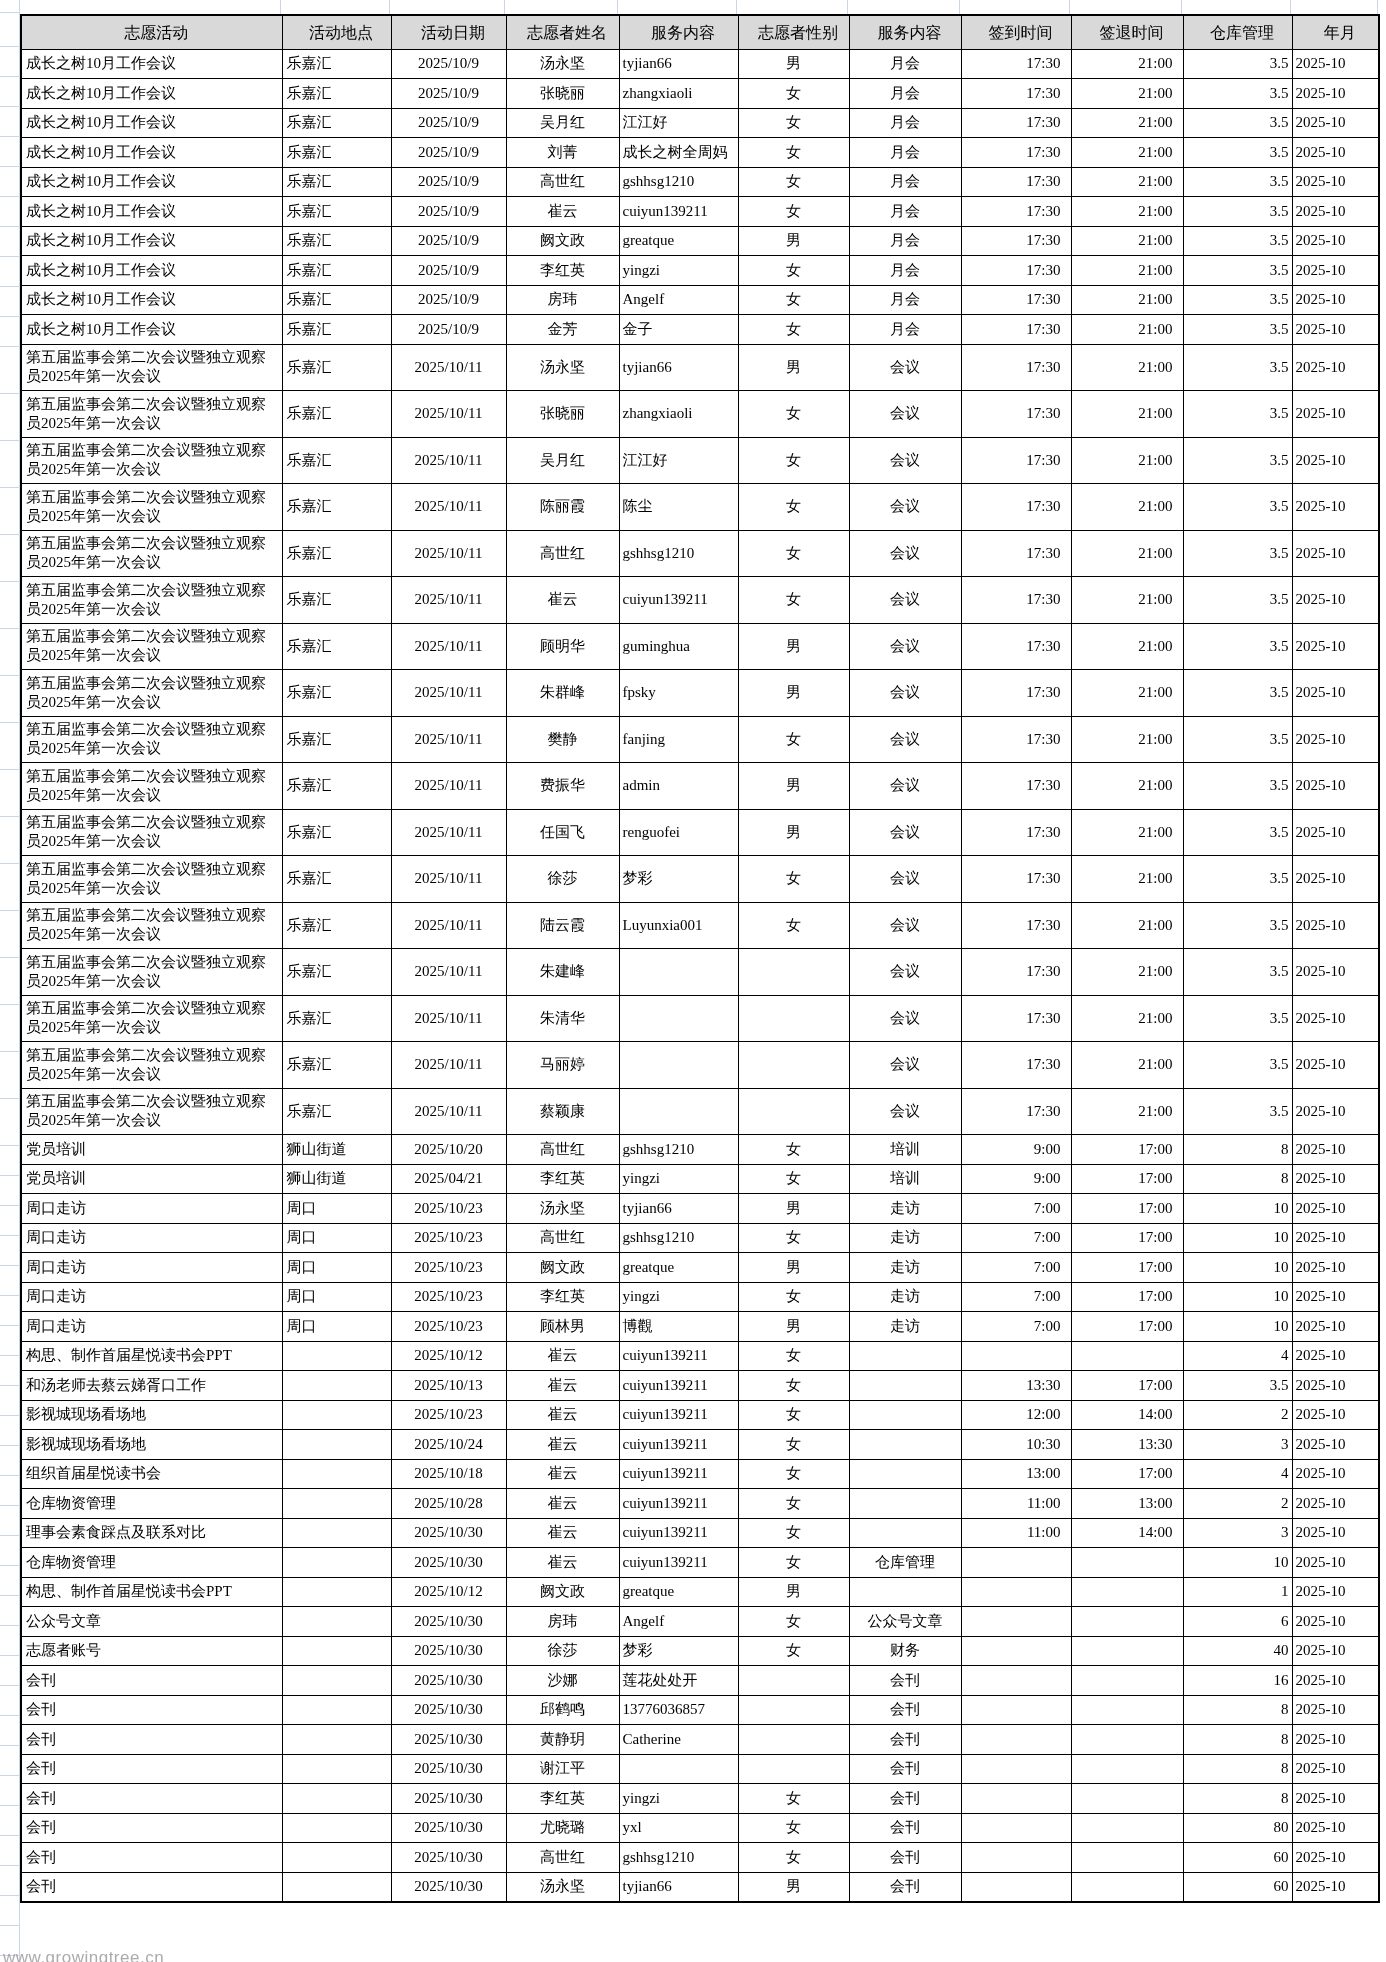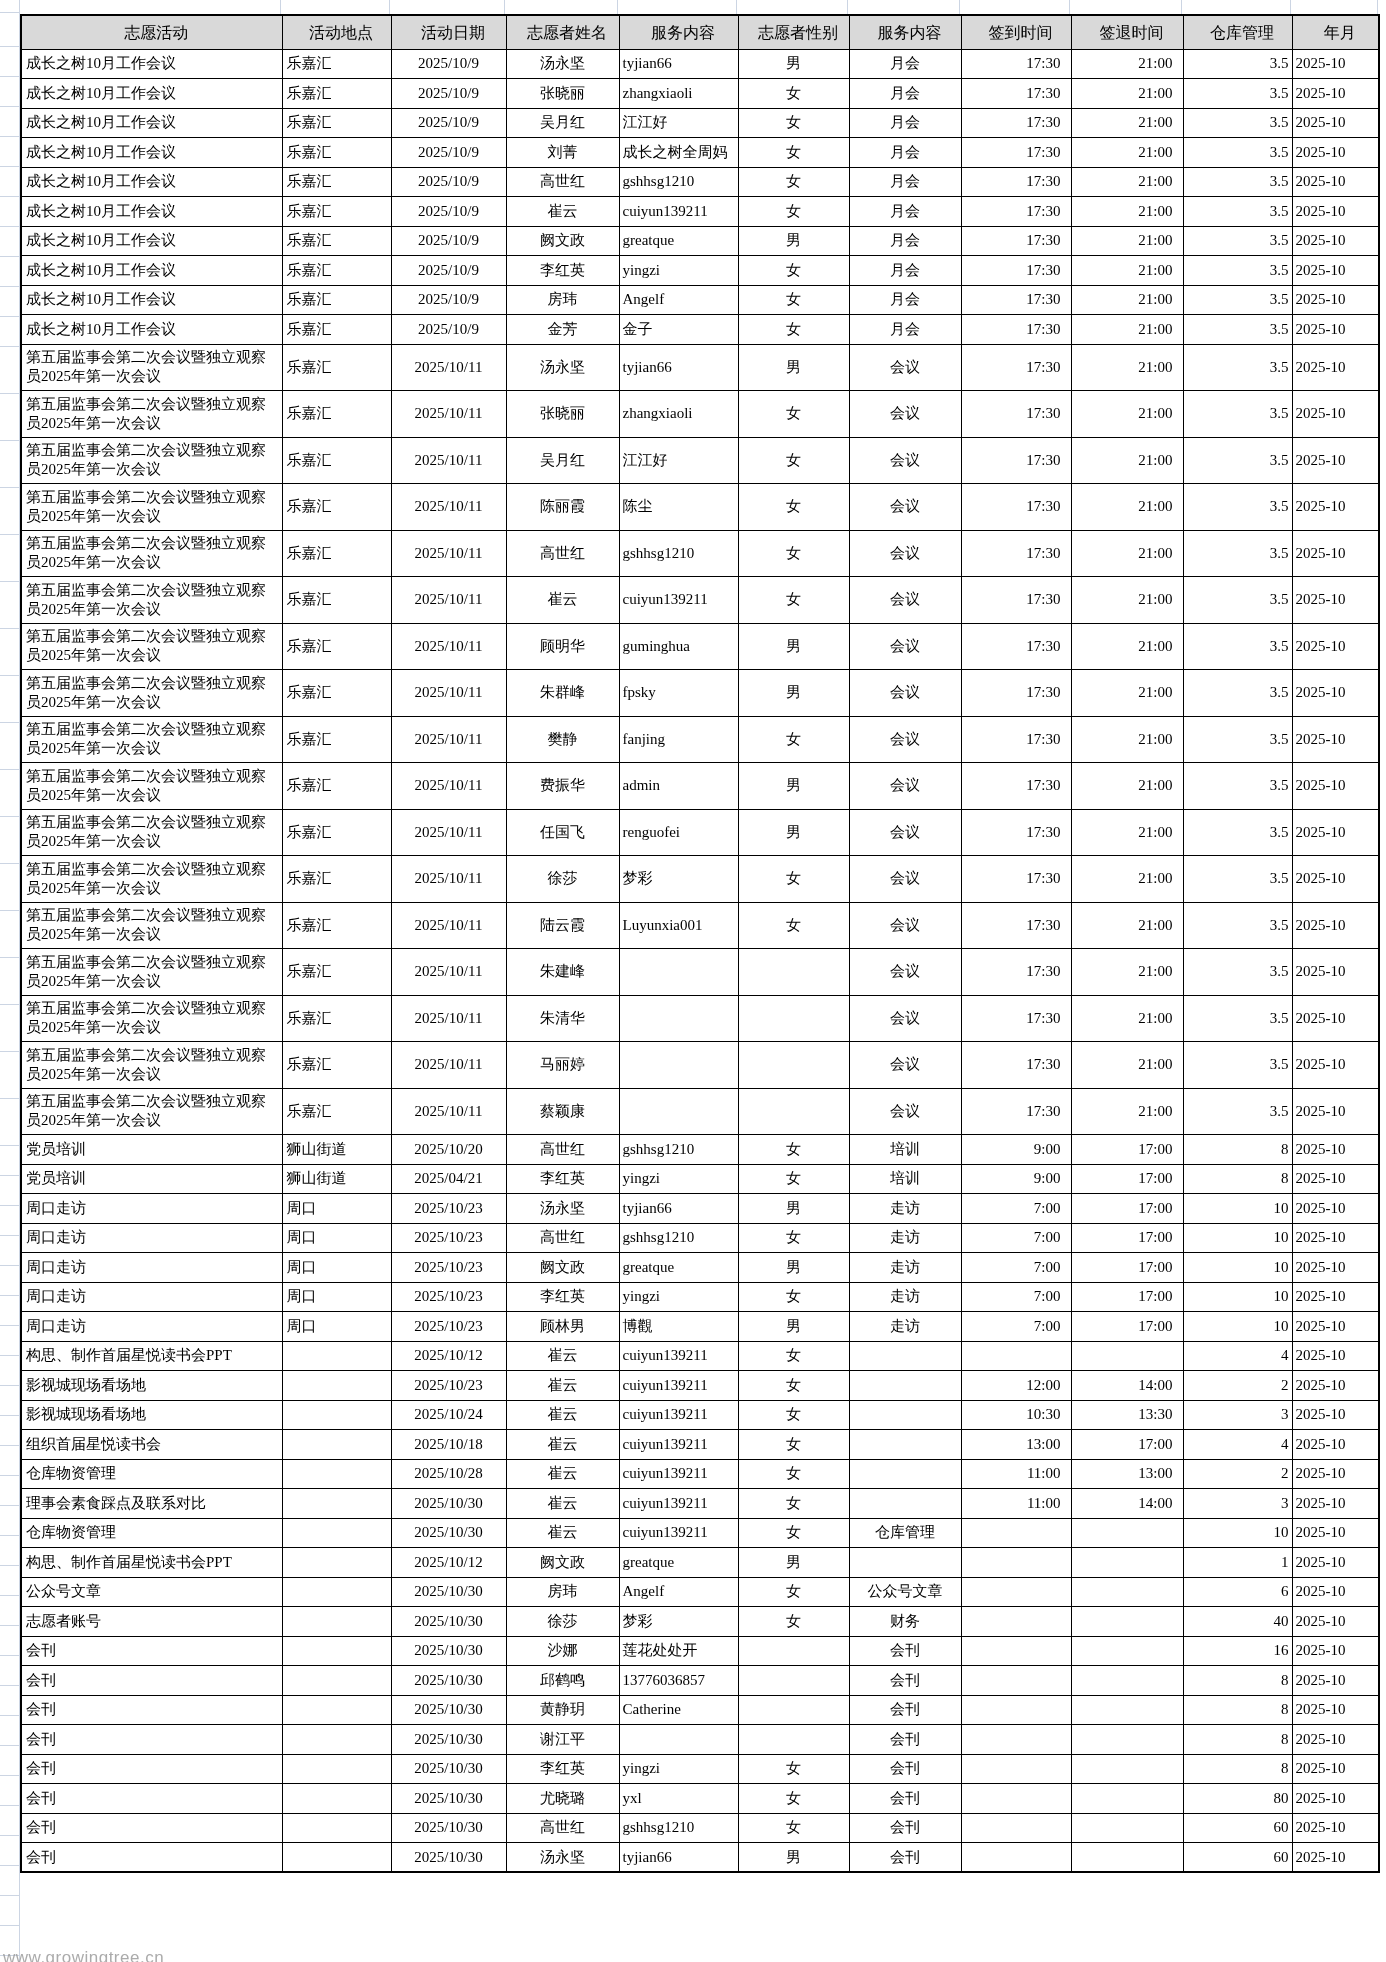--- a/index.html
+++ b/index.html
@@ -597,20 +597,33 @@
         <td class="ac">崔云</td>
         <td class="alf">cuiyun139211</td>
         <td class="ac">女</td>
         <td class="ac"></td>
         <td class="ar"></td>
         <td class="ar"></td>
         <td class="arf">4</td>
         <td class="alf">2025-10</td>
       </tr>
       <tr>
+        <td class="al">和汤老师去蔡云娣胥口工作</td>
+        <td class="al"></td>
+        <td class="ac">2025/10/13</td>
+        <td class="ac">崔云</td>
+        <td class="alf">cuiyun139211</td>
+        <td class="ac">女</td>
+        <td class="ac"></td>
+        <td class="ar">13:30</td>
+        <td class="ar">17:00</td>
+        <td class="arf">3.5</td>
+        <td class="alf">2025-10</td>
+      </tr>
+      <tr>
         <td class="al">影视城现场看场地</td>
         <td class="al"></td>
         <td class="ac">2025/10/23</td>
         <td class="ac">崔云</td>
         <td class="alf">cuiyun139211</td>
         <td class="ac">女</td>
         <td class="ac"></td>
         <td class="ar">12:00</td>
         <td class="ar">14:00</td>
         <td class="arf">2</td>

